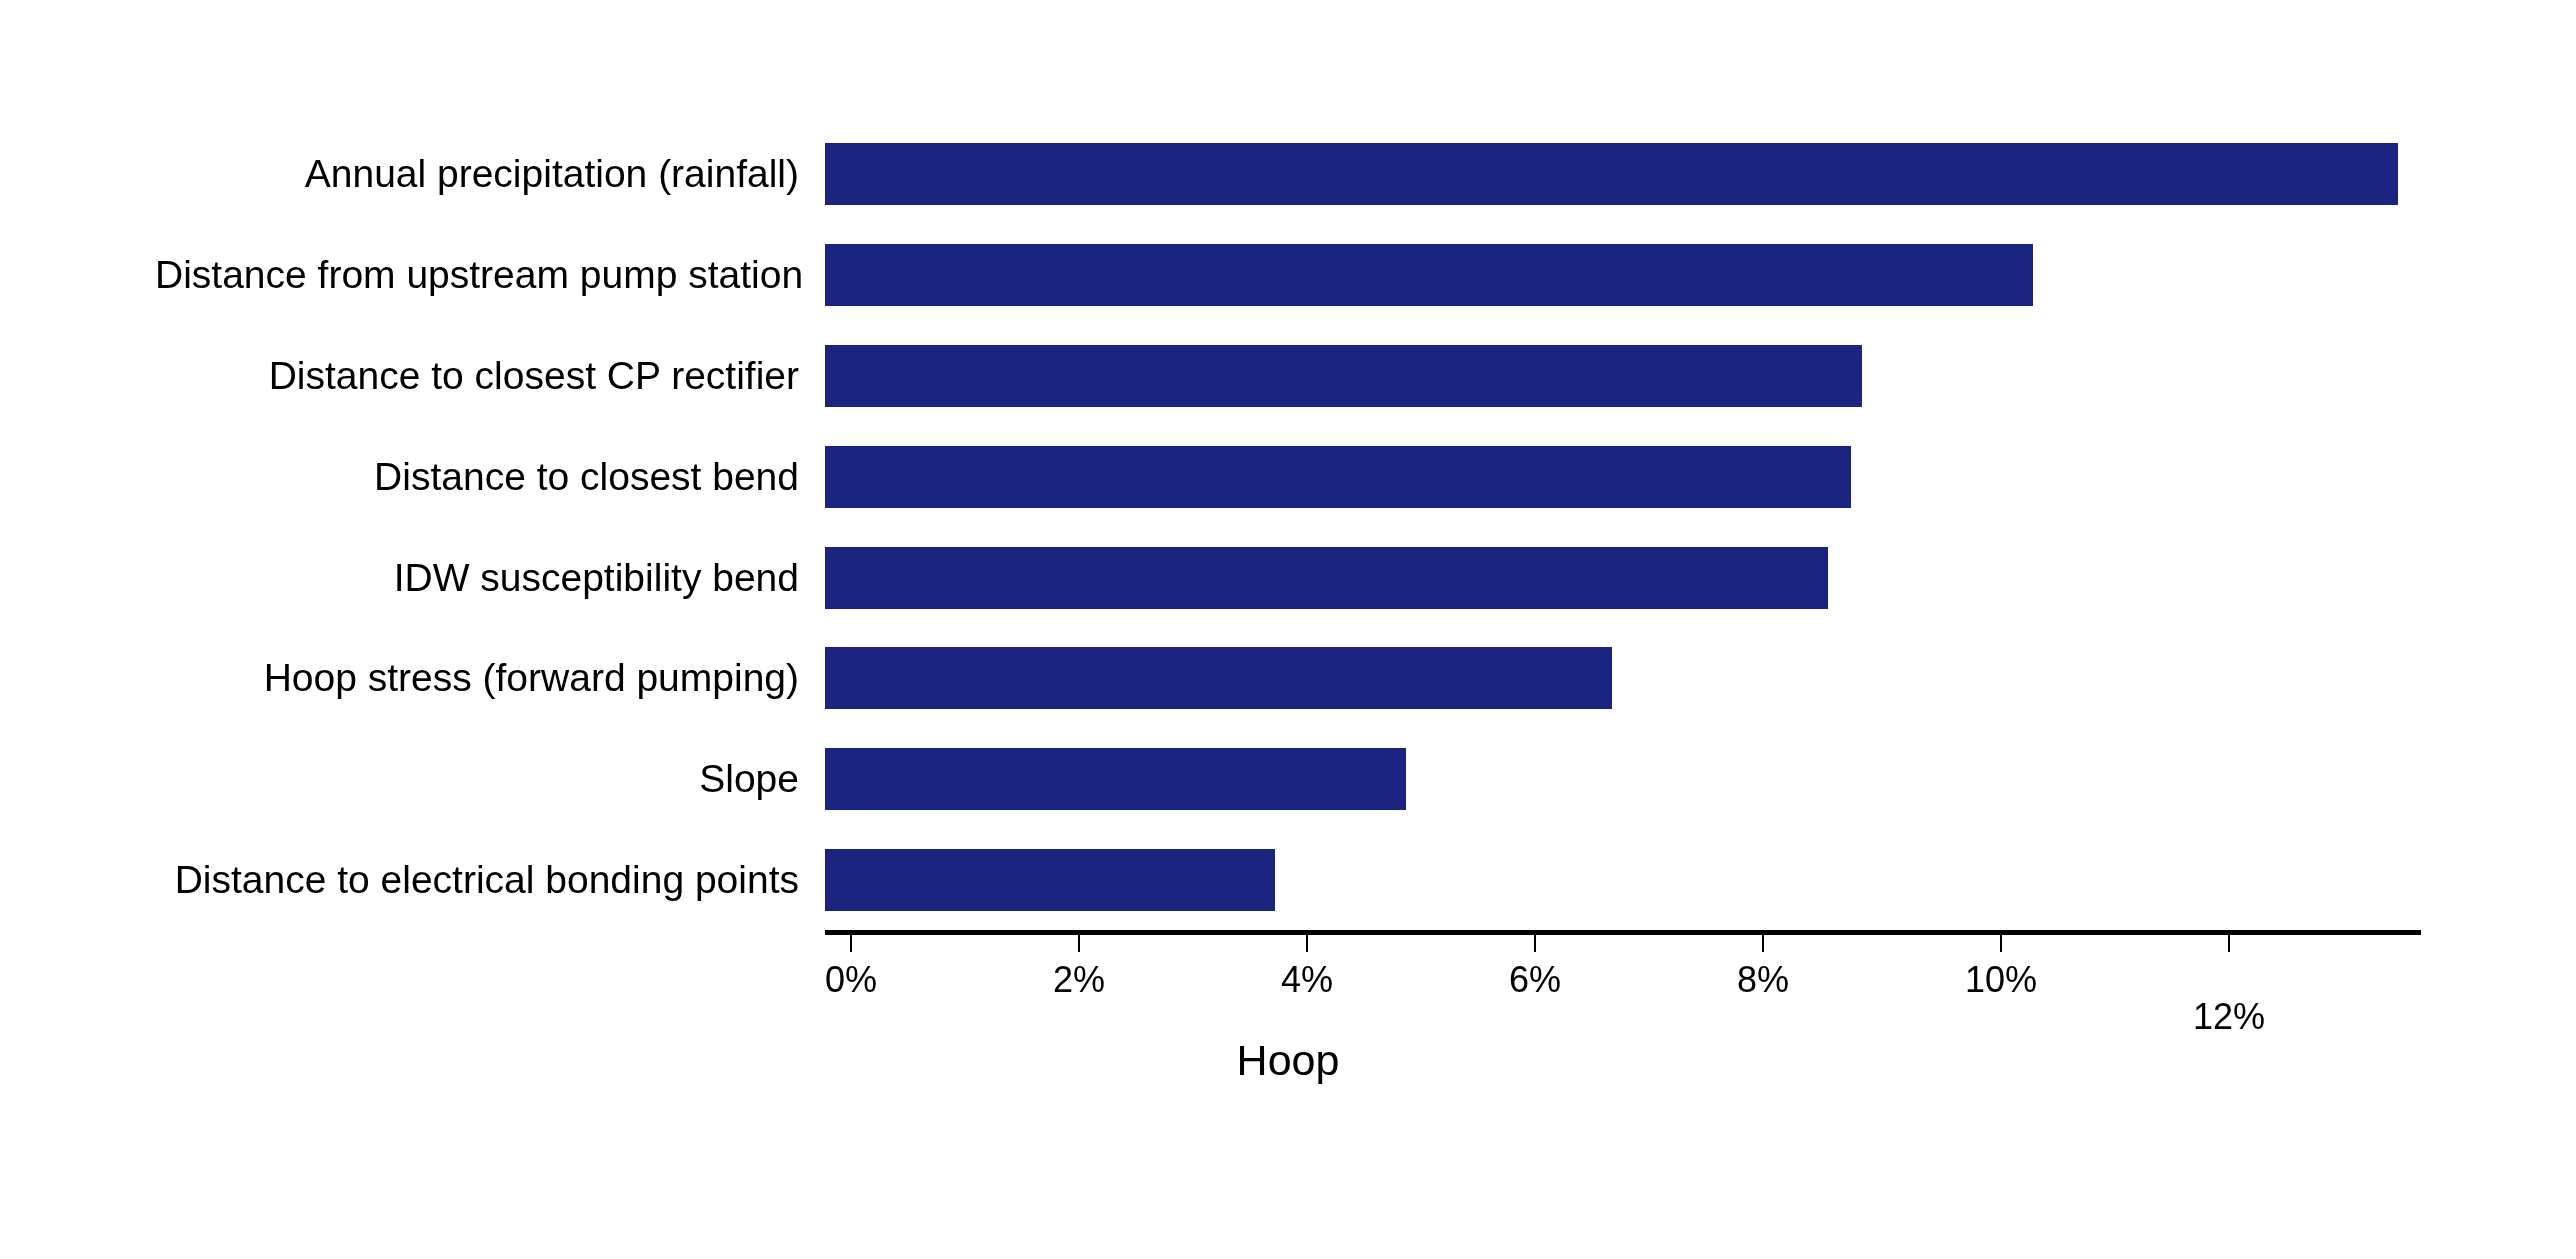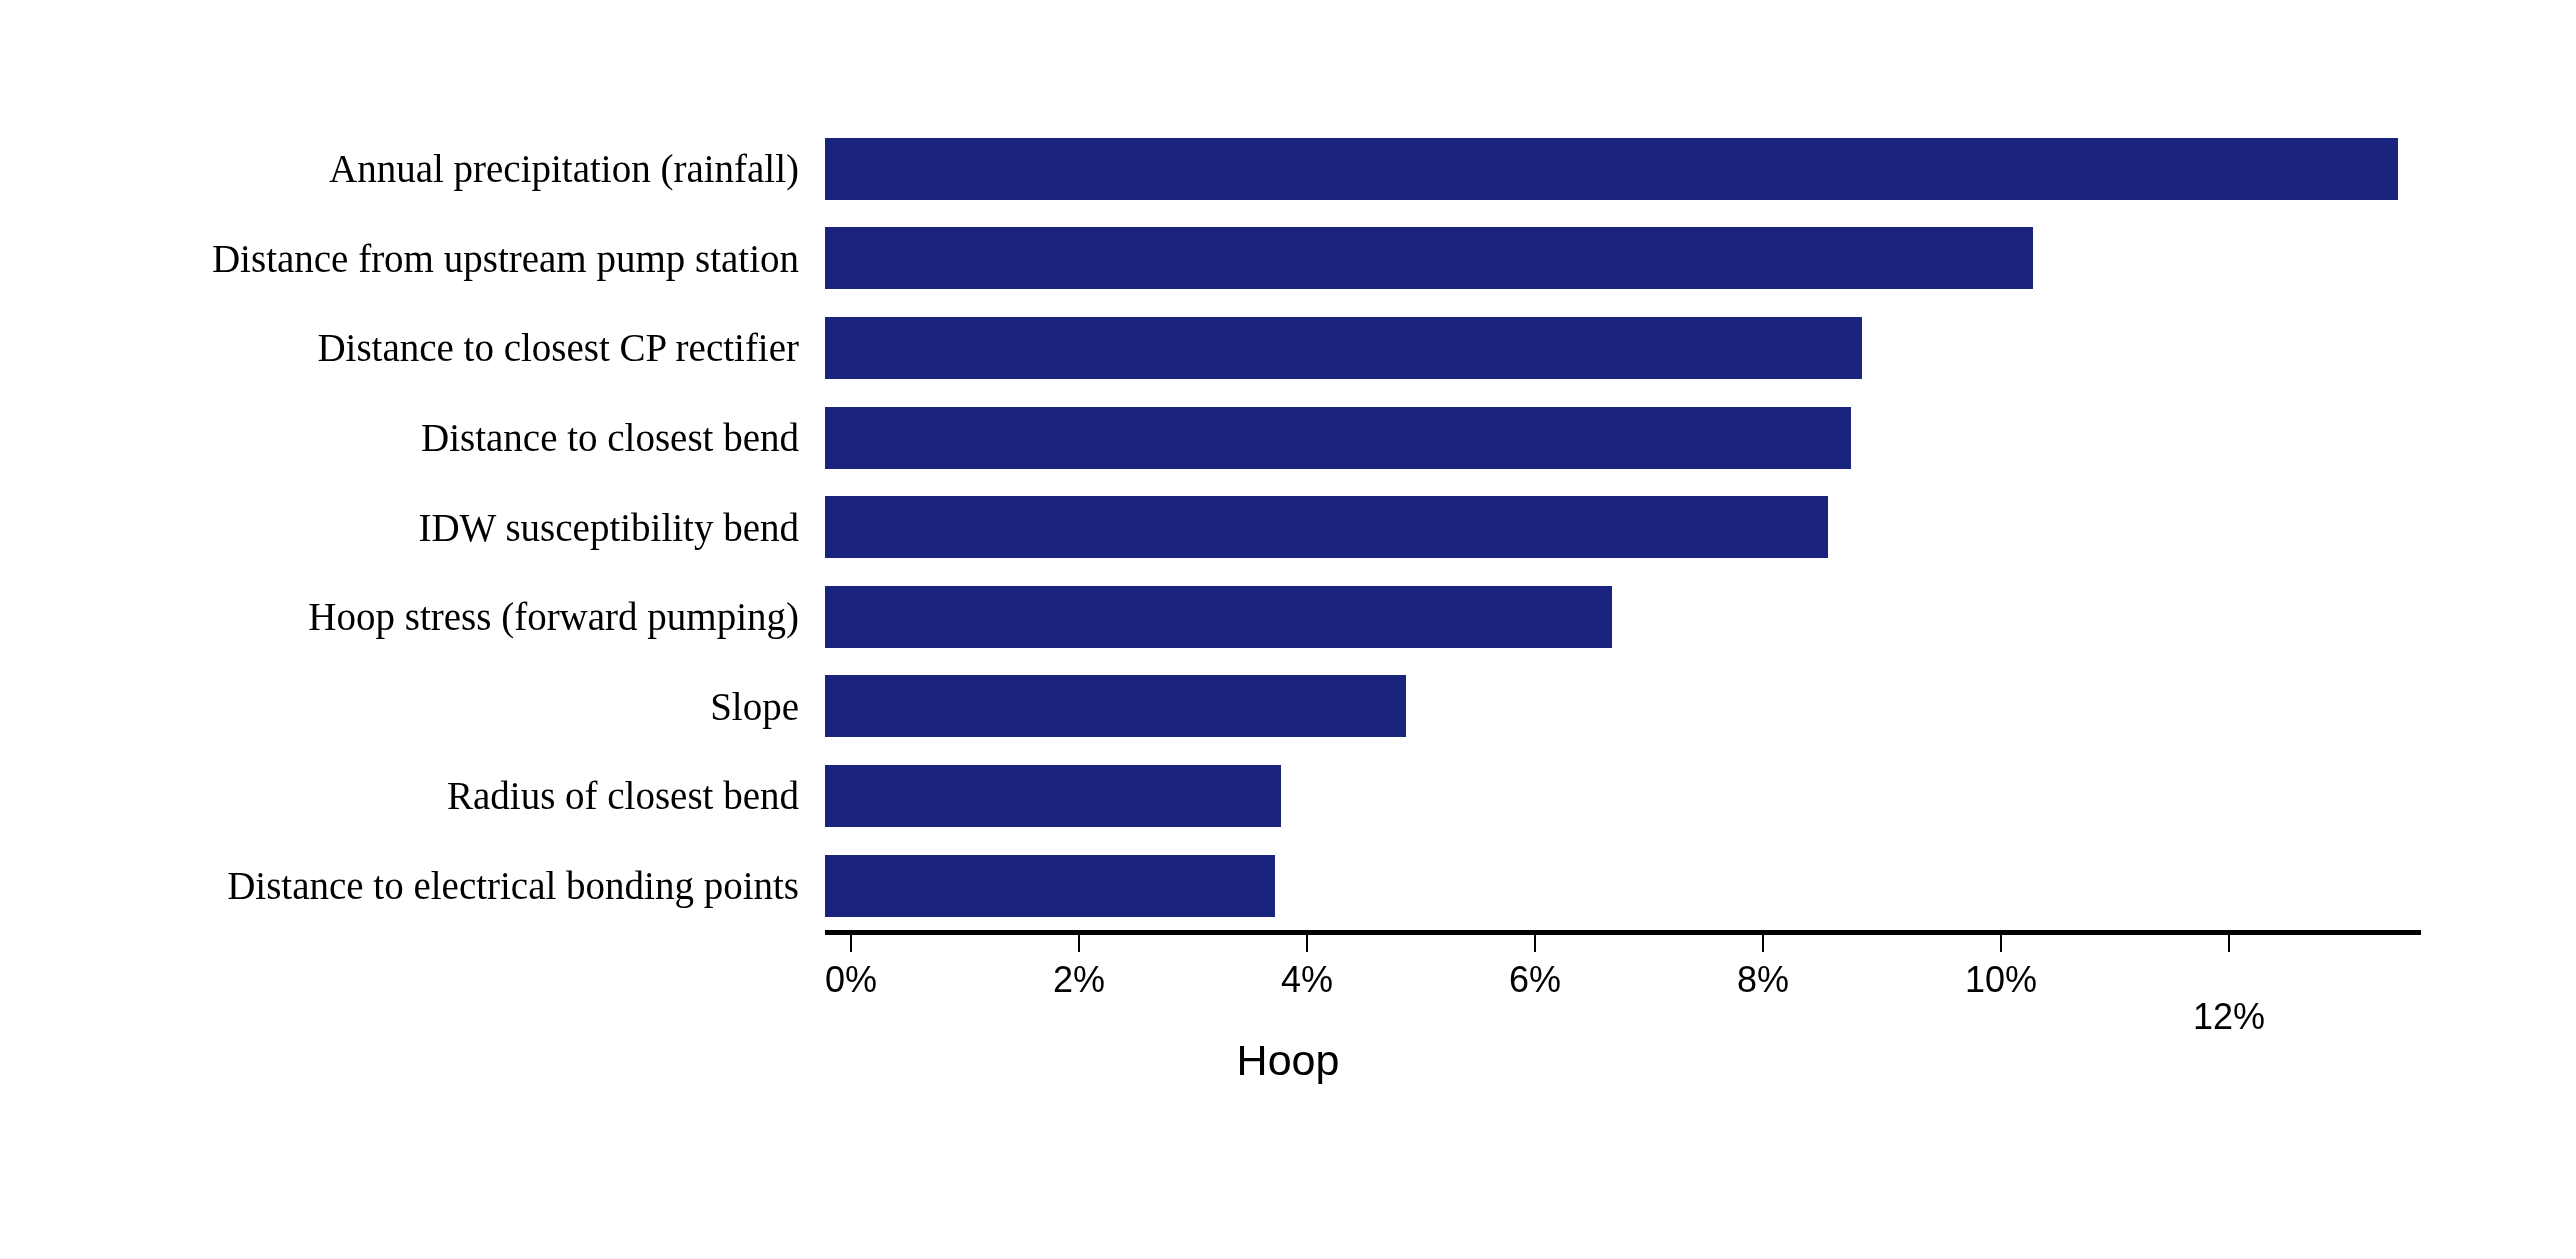--- a/index.html
+++ b/index.html
@@ -106,21 +106,21 @@
       height: 2.6px;
       background: #000;
       margin-left: 670px;
     }
   </style>
 </head>
 <body>
 
 <div class="chart-container">
   <div class="chart-body">
-    <div class="bars-section" id="bars-section" style="display: flex; flex-direction: column; justify-content: space-around; flex: 1 1 0%; font-family: Liberation Serif, serif;">
+    <div class="bars-section" id="bars-section" style="display: flex; flex-direction: column; justify-content: space-around; flex: 1 1 0%;">
     <div class="bar-row">
           <div class="bar-label">Annual precipitation (rainfall)</div>
           <div class="bar-track">
             <div class="bar-fill" style="width: 98.5714%;"></div>
           </div>
         </div>
         <div class="bar-row">
           <div class="bar-label">Distance from upstream pump station</div>
           <div class="bar-track">
             <div class="bar-fill" style="width: 75.7143%;"></div>
@@ -147,26 +147,20 @@
         <div class="bar-row">
           <div class="bar-label">Hoop stress (forward pumping)</div>
           <div class="bar-track">
             <div class="bar-fill" style="width: 49.2857%;"></div>
           </div>
         </div>
         <div class="bar-row">
           <div class="bar-label">Slope</div>
           <div class="bar-track">
             <div class="bar-fill" style="width: 36.4286%;"></div>
-          </div>
-        </div>
-        <div class="bar-row">
-          <div class="bar-label">Radius of closest bend</div>
-          <div class="bar-track">
-            <div class="bar-fill" style="width: 28.5714%;"></div>
           </div>
         </div>
         <div class="bar-row">
           <div class="bar-label">Distance to electrical bonding points</div>
           <div class="bar-track">
             <div class="bar-fill" style="width: 28.2143%;"></div>
           </div>
         </div>
       </div>
     <div class="axis-line"></div>

